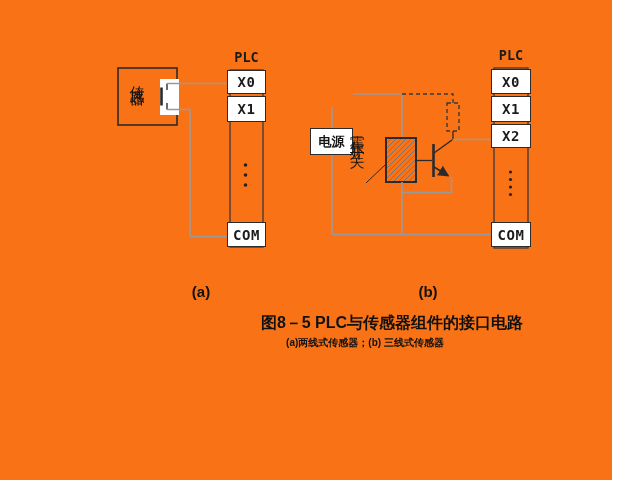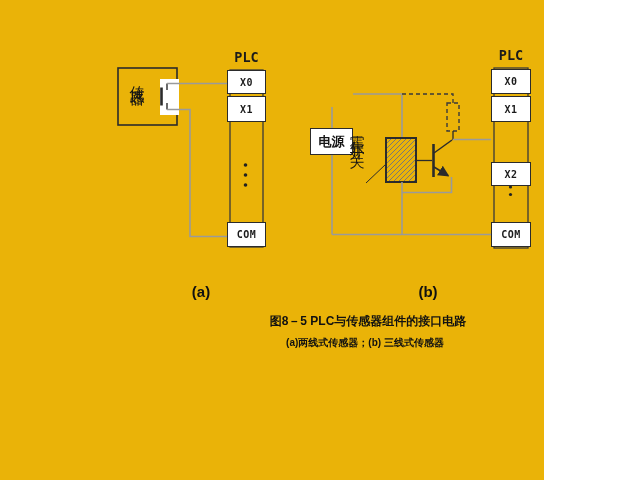--- a/index.html
+++ b/index.html
@@ -1,27 +1,27 @@
 <!DOCTYPE html>
 <html><head>
 <meta charset="utf-8">
 <style>
   html,body{margin:0;padding:0;background:#fff;}
   #stage{
-    position:relative;width:544px;height:480px;background:#eab308;
+    position:relative;width:612px;height:480px;background:#f97316;
     font-family:"Liberation Sans",sans-serif;overflow:hidden;
   }
   #stage svg{position:absolute;left:0;top:0;}
   .abs{position:absolute;}
   .mono{font-family:"DejaVu Sans Mono","Liberation Mono",monospace;color:#1b1b1b;}
   .cjk{font-family:"DejaVu Serif","Liberation Serif",serif;color:#151515;}
   .term{
     box-sizing:border-box;border:1.6px solid #2b2b2b;background:#ffffff;
     display:flex;align-items:center;justify-content:center;
-    font-size:10px;font-weight:bold;letter-spacing:0.5px;text-align:center;
+    font-size:14px;font-weight:bold;letter-spacing:0.5px;text-align:center;
   }
   .plc-title{font-size:13.5px;font-weight:bold;text-align:center;}
   .vtext{
     writing-mode:vertical-rl;text-orientation:upright;
     word-break:break-all;line-height:1;
   }
   .powerbox{
     box-sizing:border-box;border:1.6px solid #2b2b2b;background:#fff;
     display:flex;align-items:center;justify-content:center;
     font-size:13px;font-weight:bold;margin-top:48px;
@@ -110,22 +110,22 @@
   <div class="abs mono term" style="left:227px;top:96px;width:39px;height:26px;">X1</div>
   <div class="abs mono term" style="left:227px;top:222px;width:39px;height:25px;">COM</div>
 
   <div class="abs cjk powerbox" style="left:310px;top:80px;width:43px;height:27px;">电源</div>
 
   <div class="abs cjk vtext" style="left:349px;top:123px;font-size:15px;letter-spacing:6px;">霍尔开关</div>
 
   <div class="abs mono plc-title" style="left:494px;top:47px;width:34px;">PLC</div>
   <div class="abs mono term" style="left:491px;top:69px;width:40px;height:25px;">X0</div>
   <div class="abs mono term" style="left:491px;top:96px;width:40px;height:26px;">X1</div>
-  <div class="abs mono term" style="left:491px;top:124px;width:40px;height:24px;margin-top:38px;">X2</div>
+  <div class="abs mono term" style="left:491px;top:124px;width:40px;height:24px;">X2</div>
   <div class="abs mono term" style="left:491px;top:222px;width:40px;height:25px;">COM</div>
 
   <div class="abs sublabel" style="left:185px;top:283px;width:32px;text-align:center;">(a)</div>
   <div class="abs sublabel" style="left:412px;top:283px;width:32px;text-align:center;">(b)</div>
 
-  <div class="abs caption" style="left:148px;top:313px;width:440px;font-size:12px;">图8－5  PLC与传感器组件的接口电路</div>
+  <div class="abs caption" style="left:172px;top:313px;width:440px;font-size:16px;">图8－5  PLC与传感器组件的接口电路</div>
   <div class="abs caption" style="left:145px;top:336px;width:440px;font-size:10px;">(a)两线式传感器；(b) 三线式传感器</div>
 
 </div>
 
 </body></html>

